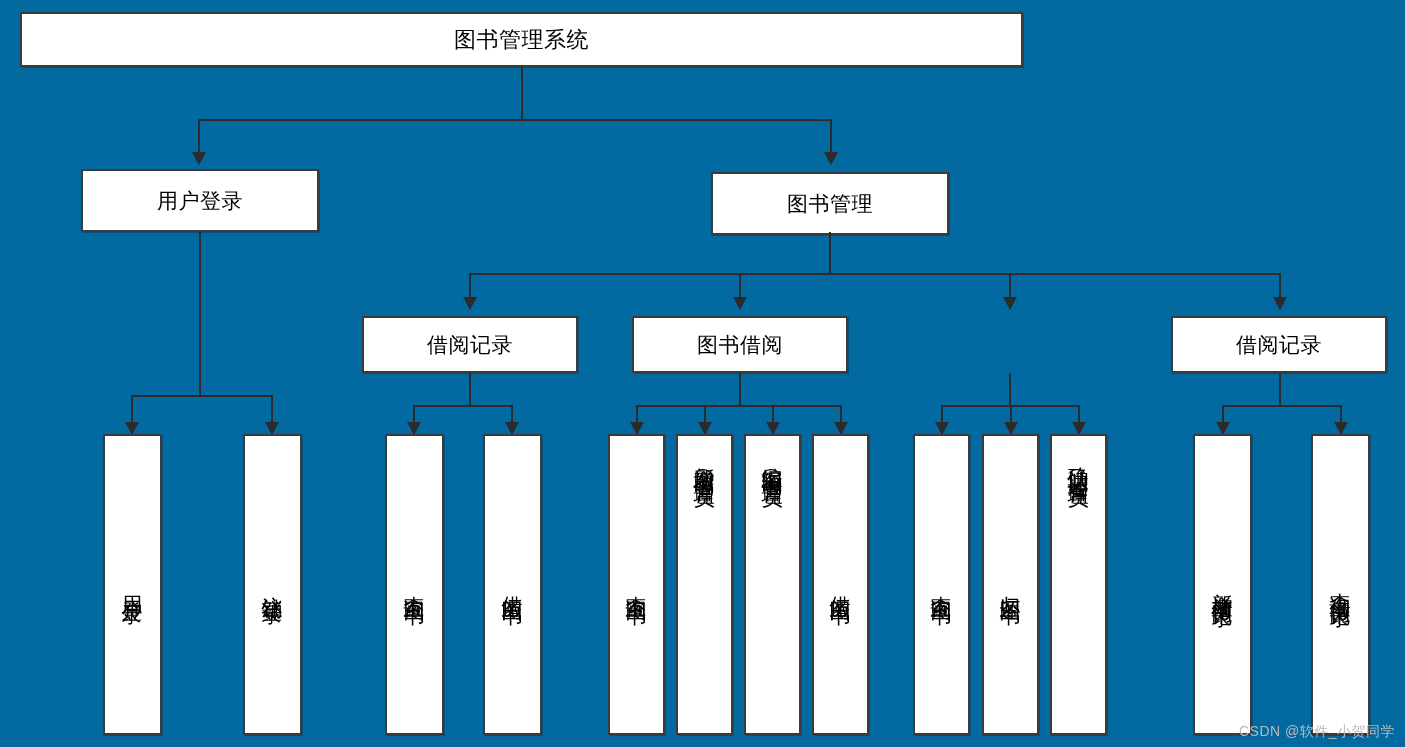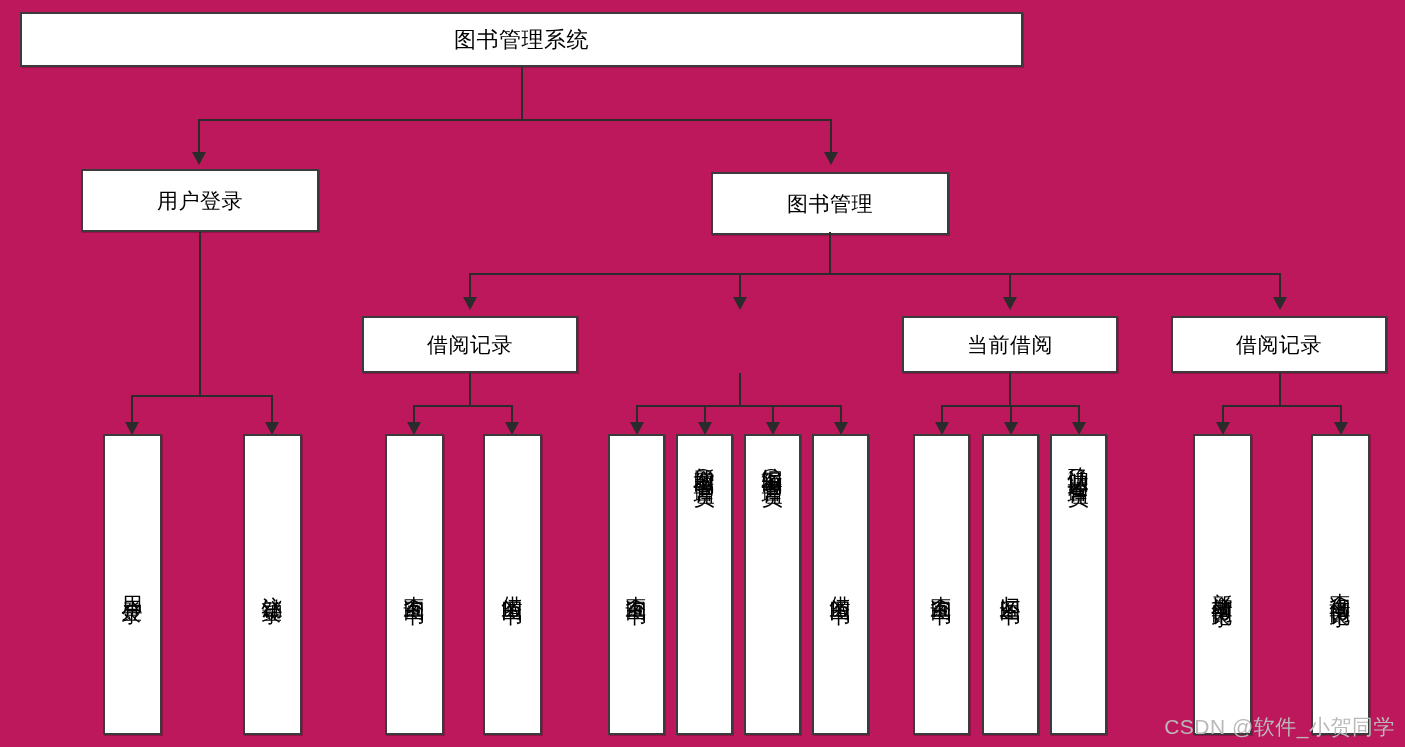--- a/index.html
+++ b/index.html
@@ -7,21 +7,21 @@
     padding: 0;
     background: #ffffff;
   }
   body {
     font-family: "Liberation Sans", "DejaVu Sans", sans-serif;
   }
   #canvas {
     position: relative;
     width: 1405px;
     height: 747px;
-    background: #be185d;
+    background: #0369a1;
     overflow: hidden;
   }
   .node {
     position: absolute;
     box-sizing: border-box;
     border: 2px solid #3b3b3b;
     background: #ffffff;
     display: flex;
     align-items: center;
     justify-content: center;
@@ -64,21 +64,21 @@
     width: 0;
     height: 0;
     border-left: 7px solid transparent;
     border-right: 7px solid transparent;
     border-top: 13px solid #2b2b2b;
   }
   #watermark {
     position: absolute;
     right: 10px;
     bottom: 6px;
-    font-size: 21px;
+    font-size: 14px;
     color: #b9b9b9;
     letter-spacing: 0.5px;
     white-space: nowrap;
     pointer-events: none;
   }
 </style>
 </head>
 <body>
 
 <div id="canvas">
@@ -117,22 +117,22 @@
   <div class="edge vline" style="left:739px; top:273px; height:25px;"></div>
   <div class="arrow" style="left:733px; top:297px;"></div>
   <div class="edge vline" style="left:1009px; top:273px; height:25px;"></div>
   <div class="arrow" style="left:1003px; top:297px;"></div>
   <div class="edge vline" style="left:1279px; top:273px; height:25px;"></div>
   <div class="arrow" style="left:1273px; top:297px;"></div>
 
   <div class="node h" style="left:362px; top:316px; width:216px; height:57px;">
     <span class="lbl">借阅记录</span>
   </div>
-  <div class="node h" style="left:902px; top:316px; width:216px; height:57px;">
-    <span class="lbl">当前借阅</span>
+  <div class="node h" style="left:632px; top:316px; width:216px; height:57px;">
+    <span class="lbl">图书借阅</span>
   </div>
   <div class="node h" style="left:1171px; top:316px; width:216px; height:57px;">
     <span class="lbl">借阅记录</span>
   </div>
 
   <div class="edge vline" style="left:469px; top:373px; height:33px;"></div>
   <div class="edge hline" style="left:413px; top:405px; width:100px;"></div>
   <div class="edge vline" style="left:413px; top:405px; height:18px;"></div>
   <div class="arrow" style="left:407px; top:422px;"></div>
   <div class="edge vline" style="left:511px; top:405px; height:18px;"></div>

